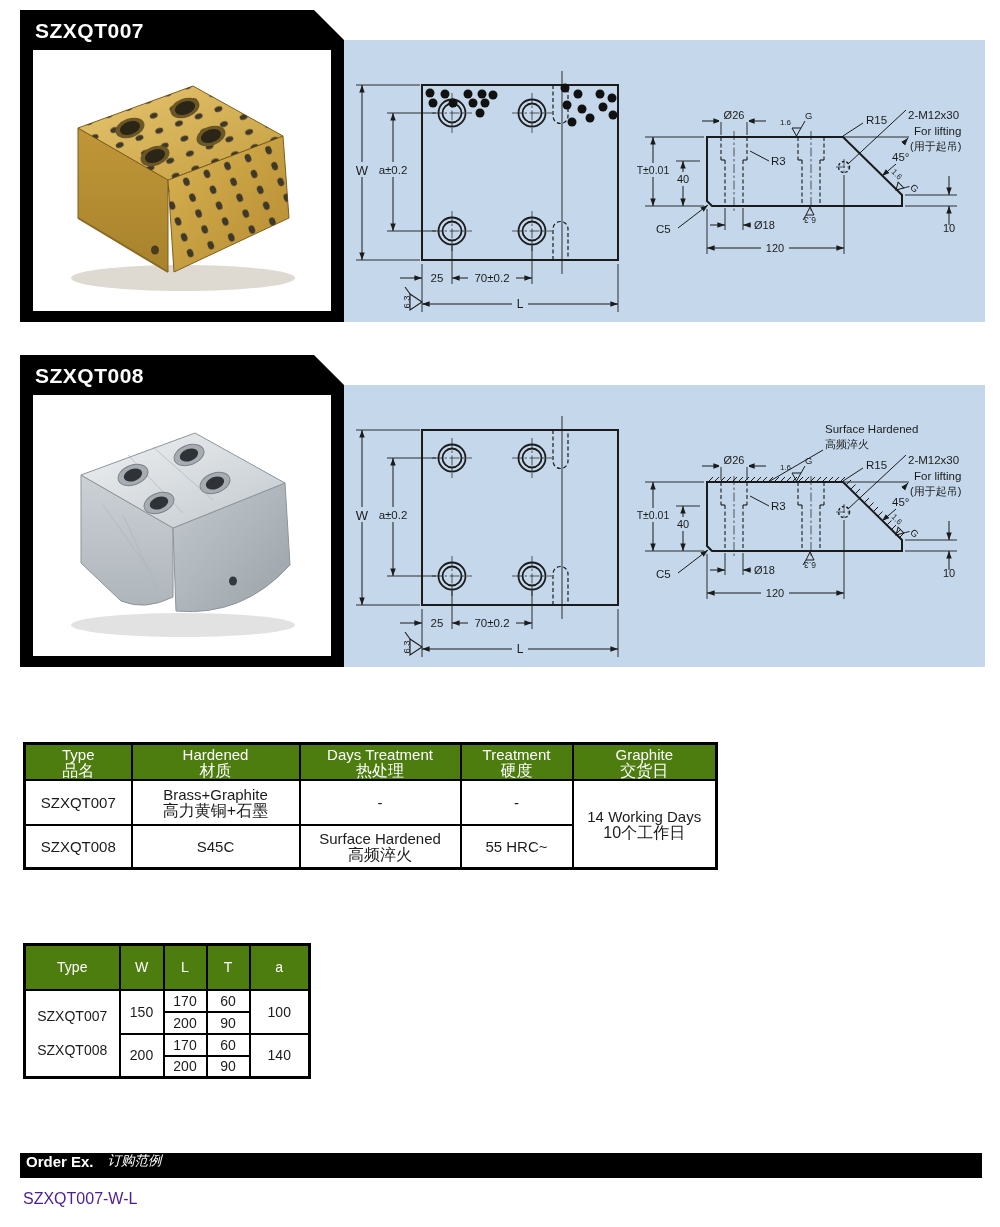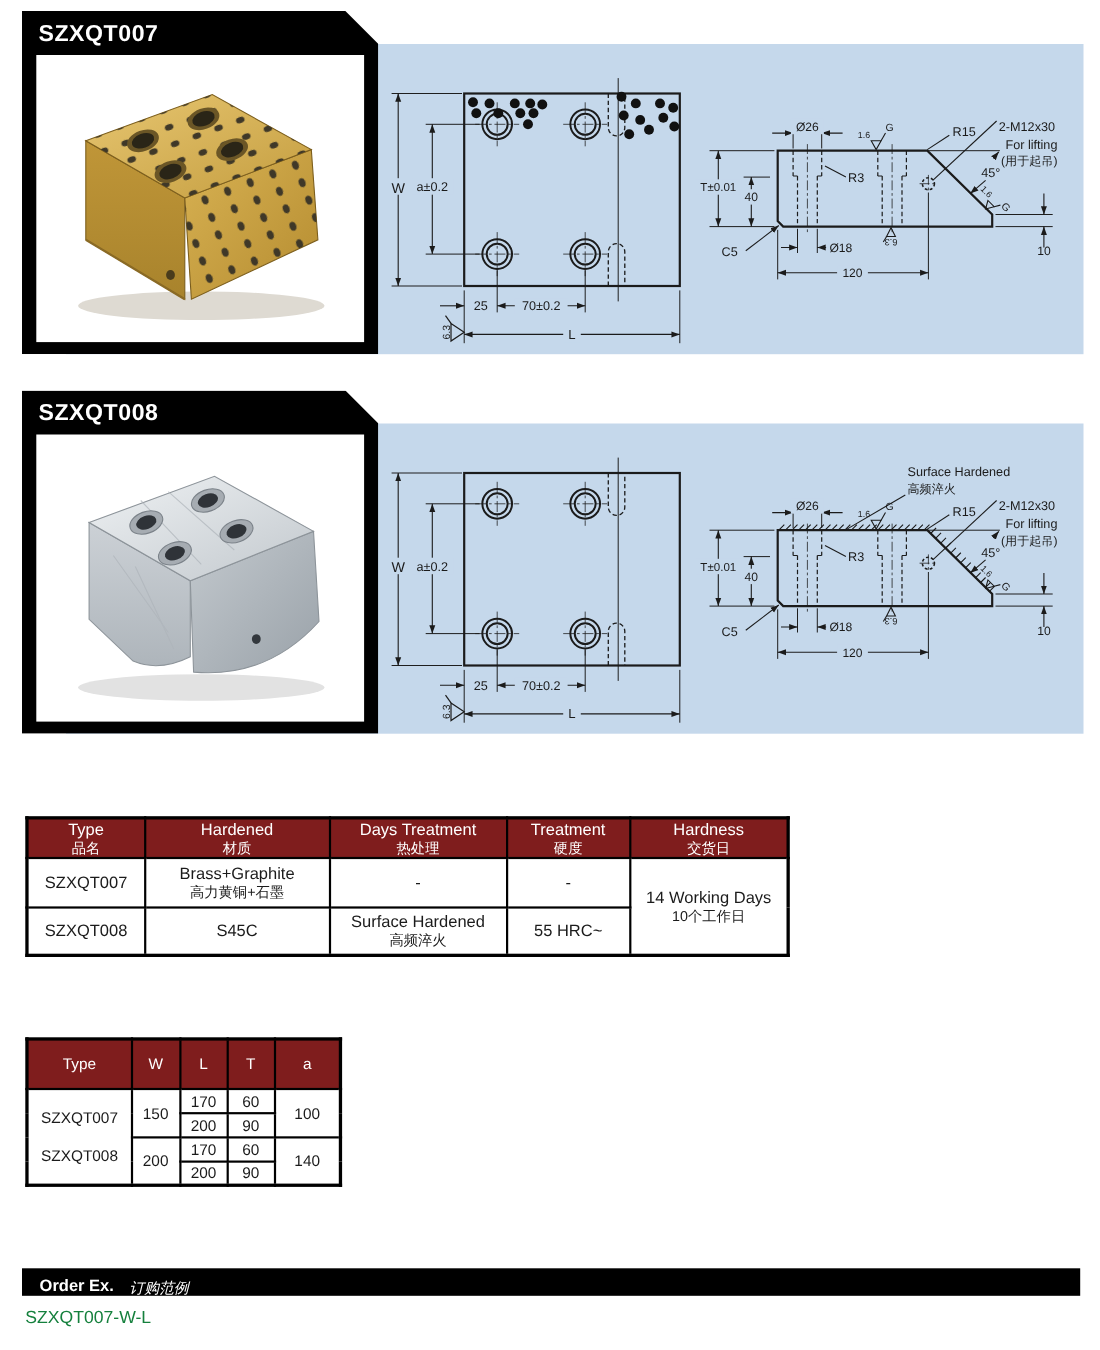--- a/index.html
+++ b/index.html
@@ -12,34 +12,34 @@
   .card-title{position:absolute;left:15px;top:9px;color:#fff;font-size:21px;font-weight:bold;letter-spacing:.5px;}
   .photo{position:absolute;left:13px;top:40px;width:298px;height:261px;background:#fff;}
   .front-svg{position:absolute;left:350px;top:55px;}
   .side-svg{position:absolute;left:630px;top:48px;}
   svg text{font-family:"Liberation Sans",sans-serif;fill:#1b1b1b;}
 
   
   .spec-table{position:absolute;left:23px;top:742px;border-collapse:collapse;table-layout:fixed;}
   .spec-table td{border:2px solid #000;text-align:center;vertical-align:middle;padding:0;}
   .spec-table{border:3px solid #000;}
-  .hdr{background:#7f1d1d;color:#fff;margin-left:16px;}
+  .hdr{background:#4d7c0f;color:#fff;margin-left:16px;}
   .en{font-size:15px;line-height:17px;}
-  .cn{font-size:13px;line-height:15px;}
+  .cn{font-size:16px;line-height:15px;}
   .size-table{position:absolute;left:23px;top:943px;border-collapse:collapse;table-layout:fixed;border:3px solid #000;}
   .size-table td{border:2px solid #000;text-align:center;vertical-align:middle;padding:0;font-size:14px;}
   .size-table .hdr{font-size:14px;}
   .type-cell{font-size:13px;}
   .type-cell div{line-height:34px;}
 
   .order-bar{position:absolute;left:20px;top:1153px;width:962px;height:25px;background:#000;color:#fff;
-             display:flex;align-items:flex-end;padding-left:16px;box-sizing:border-box;}
+             display:flex;align-items:flex-start;padding-left:6px;box-sizing:border-box;}
   .order-bar .en{font-weight:bold;font-size:15px;}
   .order-bar .cn{font-size:13.5px;margin-left:14px;font-style:italic;}
-  .order-example{position:absolute;left:23px;top:1190px;font-size:16px;color:#15803d;}
+  .order-example{position:absolute;left:23px;top:1190px;font-size:16px;color:#4c1d95;}
 </style>
 </head>
 <body>
 
 <svg width="0" height="0" style="position:absolute" aria-hidden="true">
   <defs>
     <marker id="ar" viewBox="0 0 10 10" refX="9.5" refY="5" markerWidth="8" markerHeight="8" orient="auto-start-reverse">
       <path d="M0,1.6 L9.5,5 L0,8.4 Z" fill="#1b1b1b"></path>
     </marker>
     <linearGradient id="gt" x1="0" y1="0" x2="1" y2="1">
@@ -363,21 +363,21 @@
       </td>
       <td class="hdr">
         <div class="en">Days Treatment</div>
         <div class="cn">热处理</div>
       </td>
       <td class="hdr">
         <div class="en">Treatment</div>
         <div class="cn">硬度</div>
       </td>
       <td class="hdr">
-        <div class="en">Hardness</div>
+        <div class="en">Graphite</div>
         <div class="cn">交货日</div>
       </td>
     </tr>
     <tr style="height:45px">
       <td class="en">SZXQT007</td>
       <td>
         <div class="en">Brass+Graphite</div>
         <div class="cn">高力黄铜+石墨</div>
       </td>
       <td>

